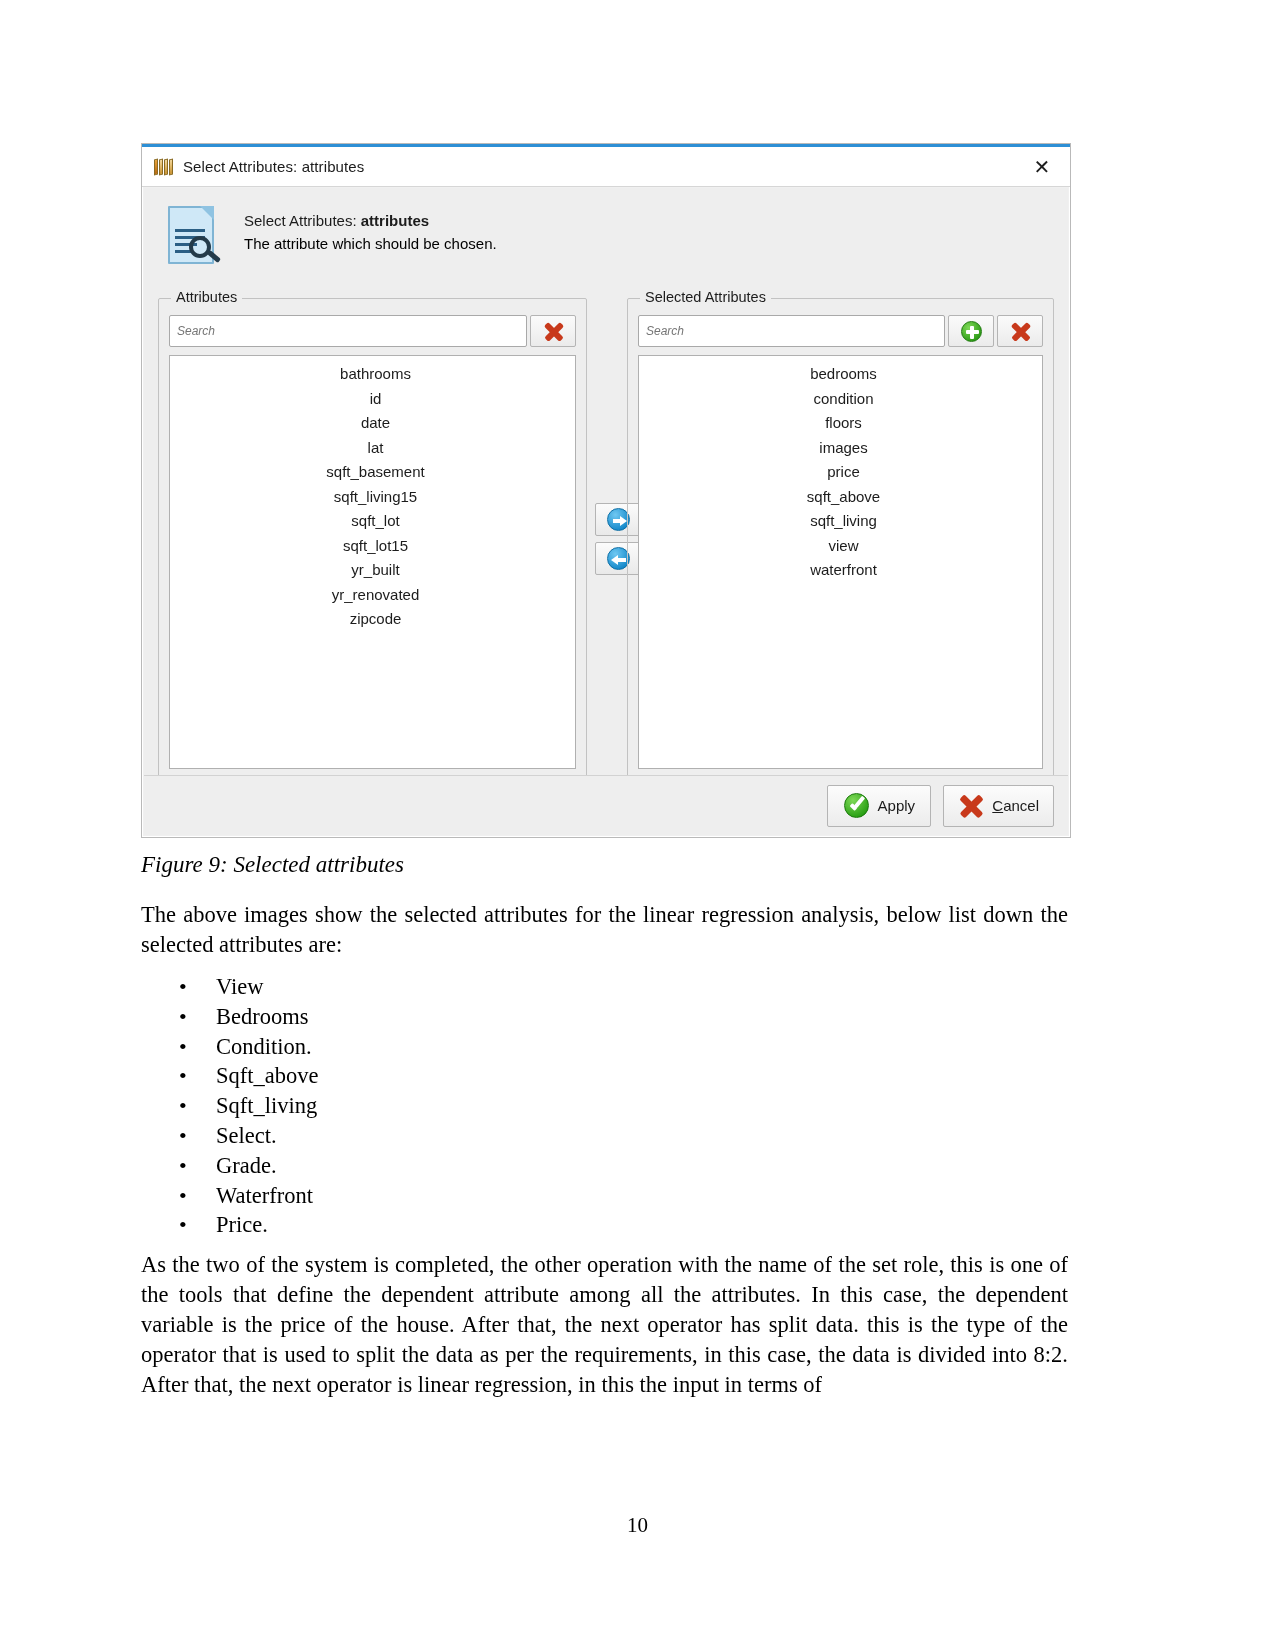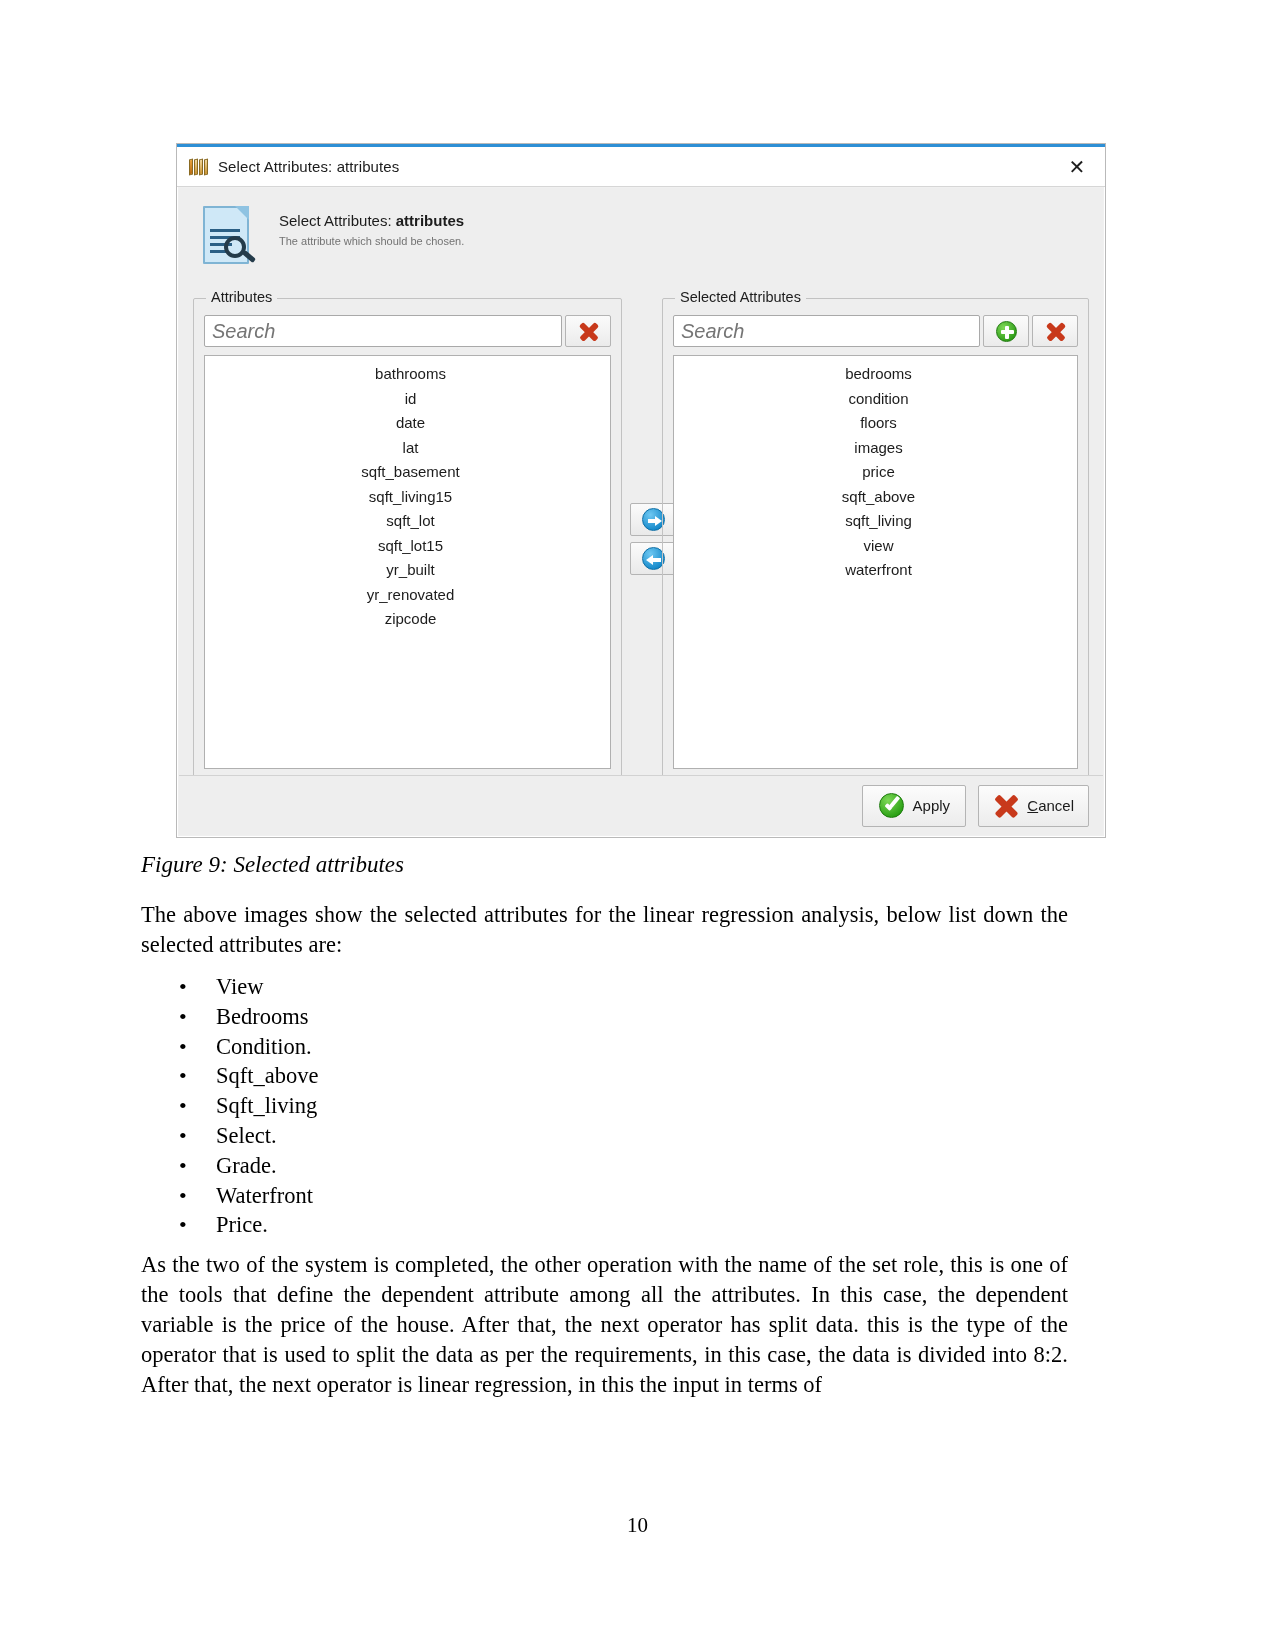--- a/index.html
+++ b/index.html
@@ -22,21 +22,20 @@
   .dialog {
     position: absolute;
     left: 141px;
     top: 143px;
     width: 930px;
     height: 695px;
     background: #f0f0f0;
     border: 1px solid #b9b9b9;
     box-shadow: 0 0 0 1px #ffffff inset;
     font-family: "Liberation Sans", sans-serif;
-    margin-left: 35px;
   }
   .dlg-topline {
     position: absolute; left: 0; top: 0; width: 100%; height: 3px;
     background: #2d8fd5;
   }
   .titlebar {
     position: absolute; left: 0; top: 3px; right: 0; height: 40px;
     background: #ffffff;
     display: flex; align-items: center;
     padding: 0 6px 0 12px;
@@ -124,21 +123,21 @@
   .doc-icon .handle {
     position: absolute; left: 43px; top: 48px;
     width: 14px; height: 5px;
     background: #243b4a;
     transform: rotate(40deg);
     border-radius: 2px;
   }
   .hdr-text { padding-top: 6px; }
   .hdr-line1 { font-size: 15px; color: #1c1c1c; margin-bottom: 6px; }
   .hdr-line1 b { font-weight: bold; }
-  .hdr-line2 { font-size: 11px; color: #737373; }
+  .hdr-line2 { font-size: 15px; color: #000000; }
 
   
   .panels {
     position: absolute;
     left: 14px; right: 14px; top: 100px; height: 490px;
   }
   .panel {
     position: absolute;
     top: 10px;
     height: 484px;
@@ -161,21 +160,21 @@
     left: 10px; right: 10px; top: 16px;
     height: 32px;
     display: flex; align-items: stretch;
   }
   .search-input {
     flex: 1 1 auto;
     background: #ffffff;
     border: 1px solid #a9a9a9;
     border-radius: 2px;
     font-family: "Liberation Sans", sans-serif;
-    font-size: 20px;
+    font-size: 12px;
     font-style: italic;
     color: #0369a1;
     padding: 0 7px;
     outline: none;
     min-width: 0;
   }
   .icon-btn {
     width: 46px;
     margin-left: 3px;
     background: linear-gradient(180deg,#fbfbfb,#ebebeb);

